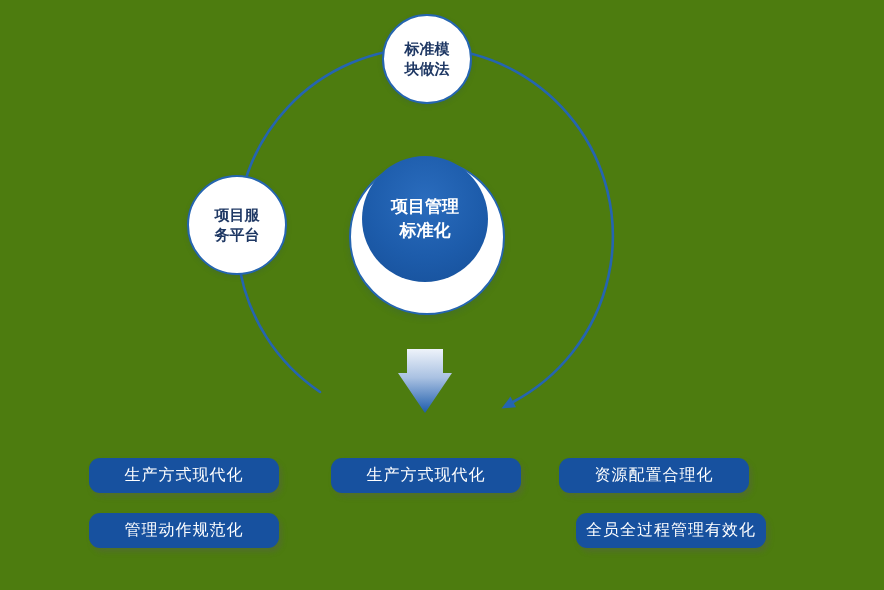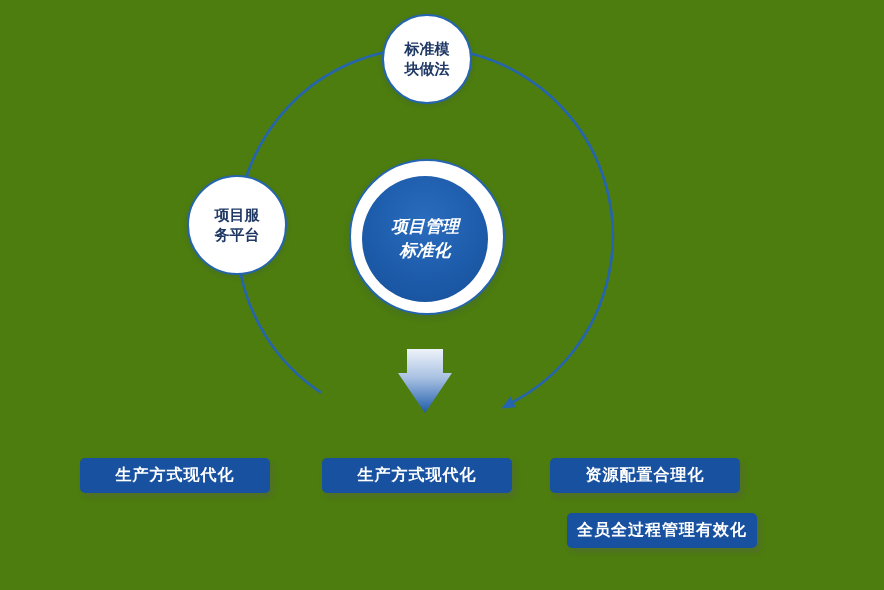--- a/index.html
+++ b/index.html
@@ -34,42 +34,42 @@
   .node-left{left:187px;top:175px;width:96px;height:96px;}
   .node-right{left:576px;top:186px;width:90px;height:90px;}
 
   
   .center-ring{
     position:absolute;left:349px;top:159px;width:152px;height:152px;
     border:2px solid #2565b0;border-radius:50%;background:#ffffff;
     box-shadow:0 3px 6px rgba(40,70,120,0.18);
   }
   .center-inner{
-    position:absolute;left:362px;top:176px;width:126px;height:126px;
+    position:absolute;left:362px;top:156px;width:126px;height:126px;
     border-radius:50%;
     background:radial-gradient(circle at 50% 35%, #2a6cbd 0%, #1d5cab 55%, #164f98 100%);
     display:flex;flex-direction:column;align-items:center;justify-content:center;
     text-align:center;
-    font-style:italic;
   }
   .center-inner .center-label{
     color:#ffffff;font-weight:bold;font-size:17px;line-height:1.4;
   }
   .center-inner .center-label span{display:block;}
 
   
   .btn{
     position:absolute;
     width:190px;height:35px;
     background:#17519f;
-    border-radius:5px;
+    border-radius:11px;
     display:flex;align-items:center;justify-content:center;
-    color:#ffffff;font-weight:bold;font-size:16px;
+    color:#ffffff;font-weight:normal;font-size:16px;
     letter-spacing:1px;
     box-shadow:3px 4px 5px rgba(90,90,90,0.35);
+    margin-left:9px;
   }
   .btn-1{left:80px;top:458px;}
   .btn-2{left:322px;top:458px;}
   .btn-3{left:550px;top:458px;}
   .btn-4{left:80px;top:513px;}
   .btn-5{left:322px;top:513px;}
   .btn-6{left:567px;top:513px;}
 </style>
 </head>
 <body>
@@ -111,15 +111,16 @@
   <div class="center-inner">
     <div class="center-label">
       <span>项目管理</span>
       <span>标准化</span>
     </div>
   </div>
 
   <div class="btn btn-1">生产方式现代化</div>
   <div class="btn btn-2">生产方式现代化</div>
   <div class="btn btn-3">资源配置合理化</div>
+  <div class="btn btn-4">管理动作规范化</div>
   <div class="btn btn-6">全员全过程管理有效化</div>
 
 </div>
 
 </body></html>

